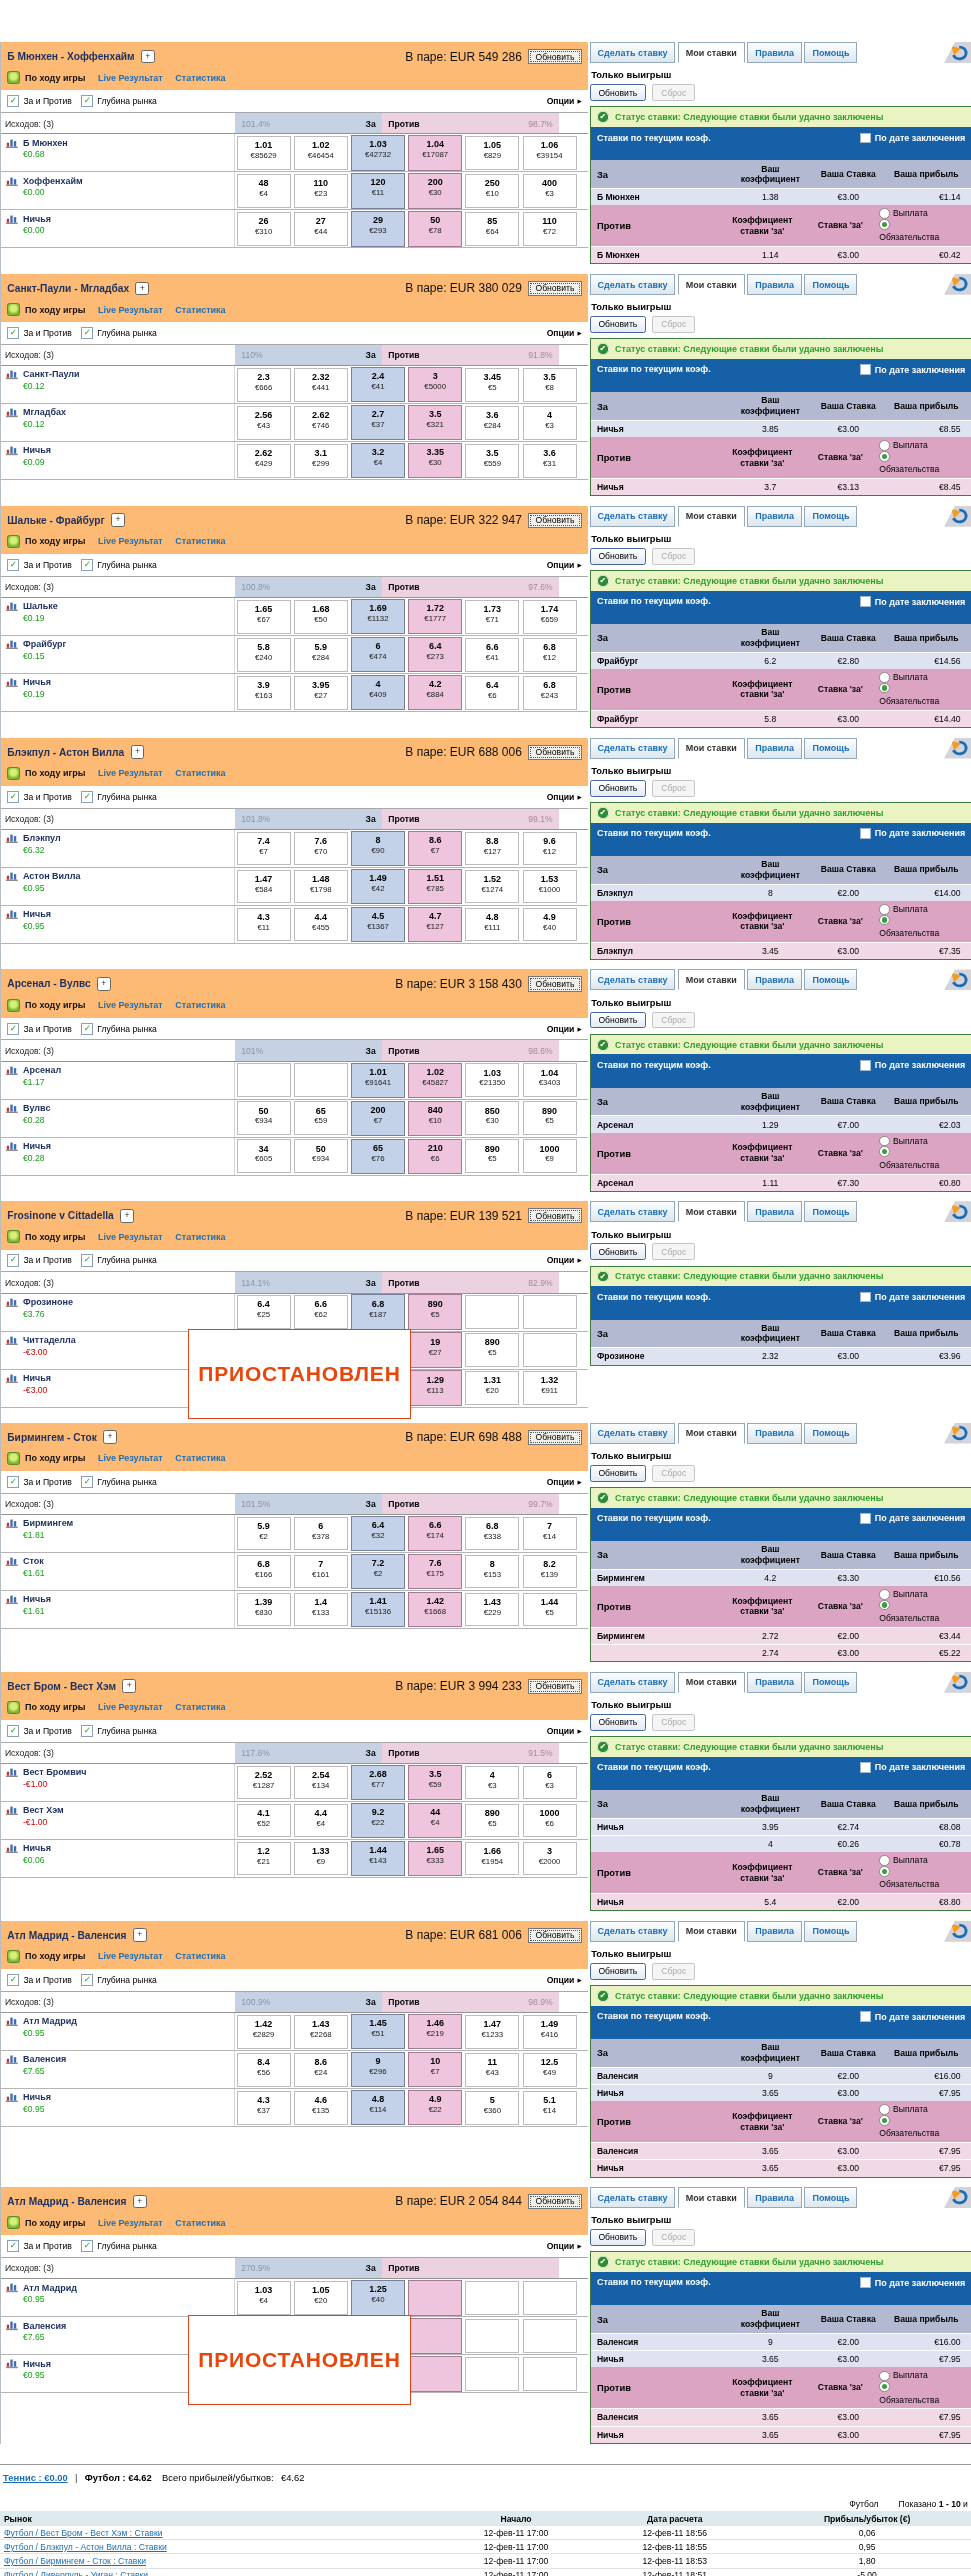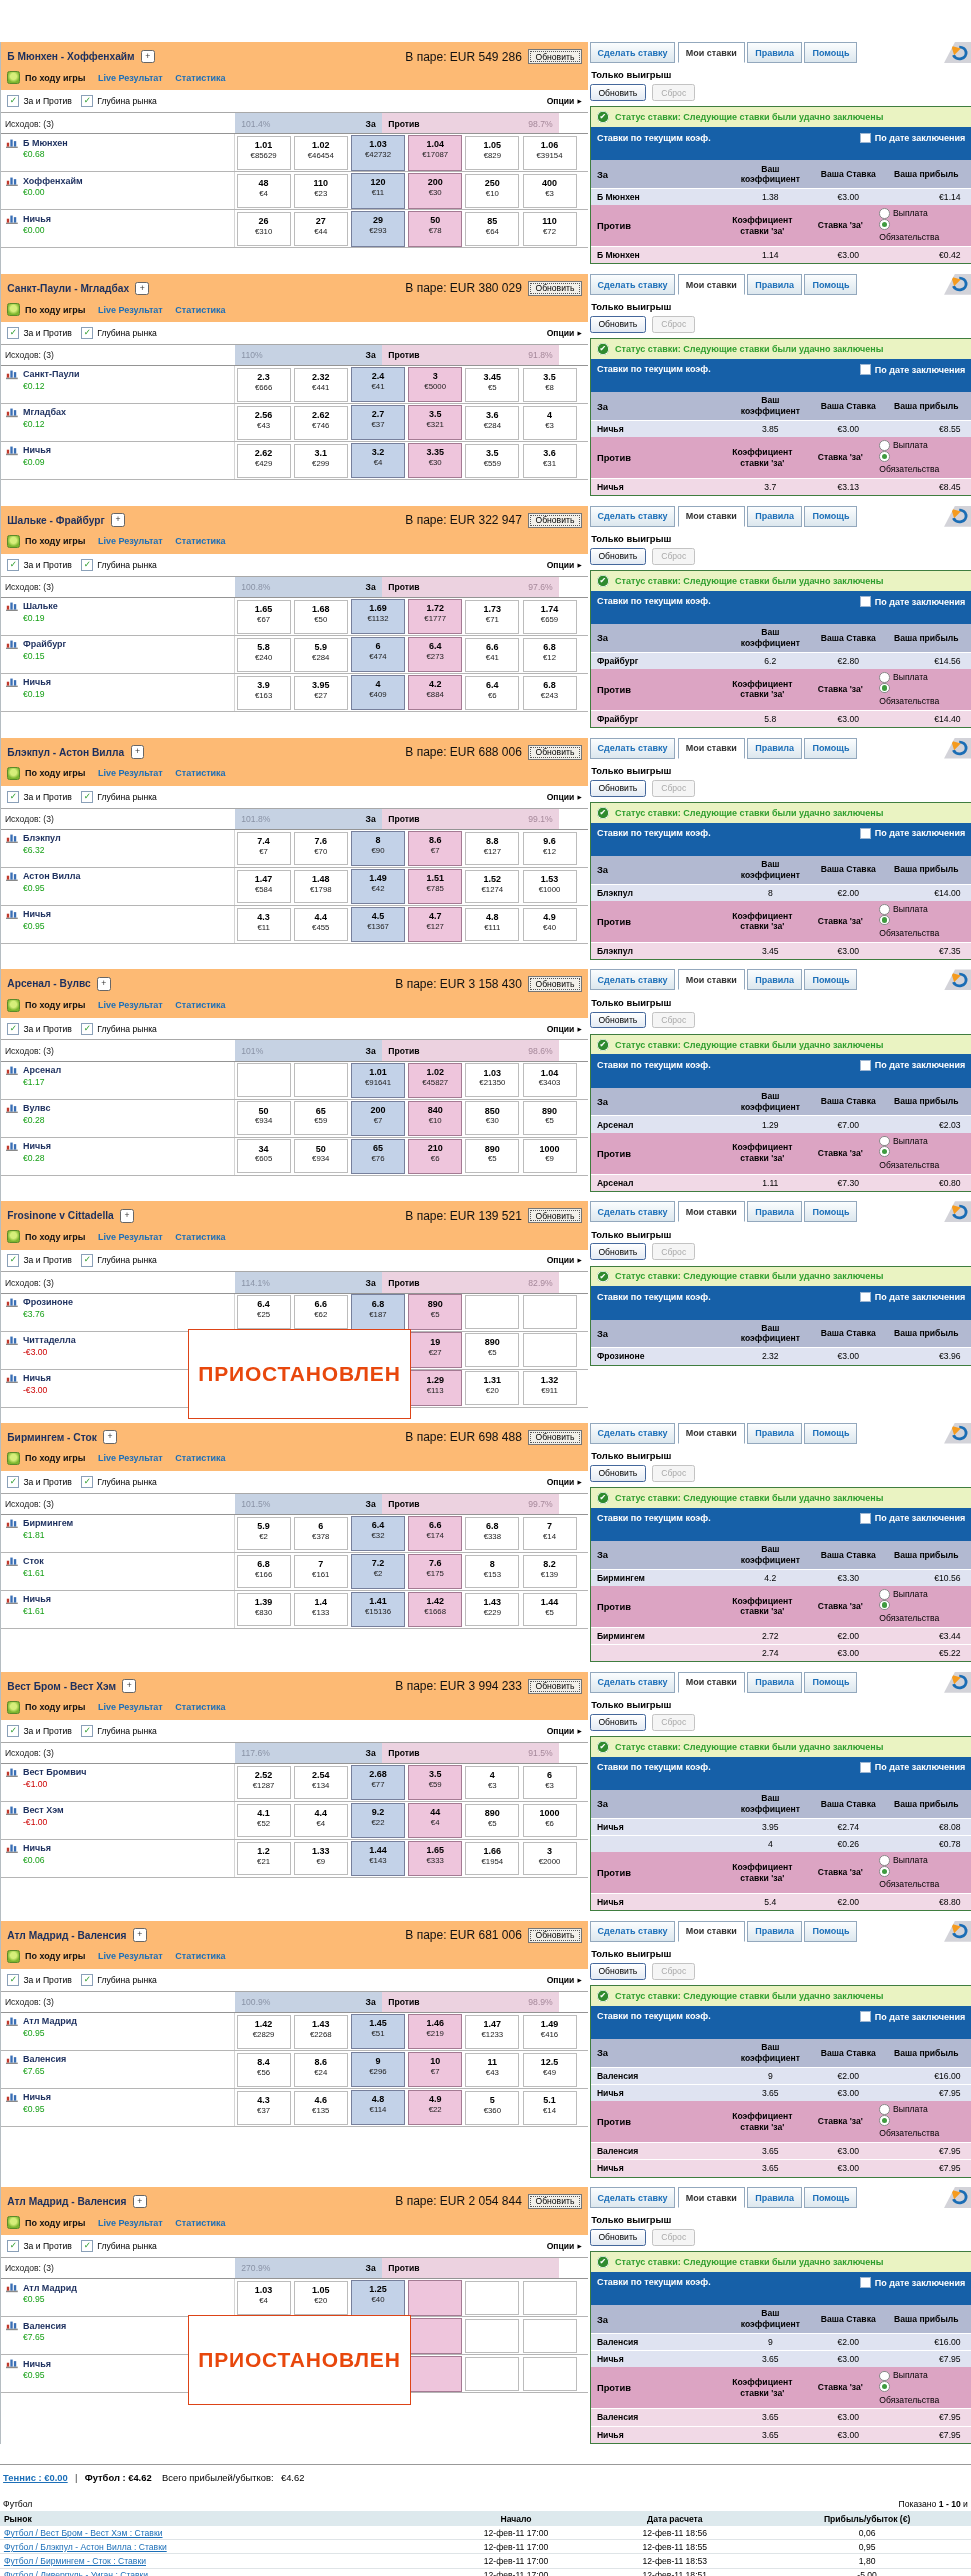--- a/index.html
+++ b/index.html
@@ -79,21 +79,21 @@
   .br-coef{width:78px;text-align:center;}
   .br-stake{width:78px;text-align:center;}
   .br-profit{width:78px;text-align:right;padding-right:4.7px;box-sizing:border-box;}
   
   .bottom{margin-top:20.4px;}
   .summary{border-top:0.8px solid #999;padding:7px 3.1px 3.1px 3.1px;font-size:9.4px;}
   .summary .tennis{color:#1c6fb8;font-weight:bold;text-decoration:underline;cursor:pointer;}
   .summary .sep{margin:0 4.7px;color:#333;}
   .summary .football{font-weight:bold;margin-right:7.8px;}
   .summary .total-label{margin-right:4.7px;}
-  .list-head{display:flex;justify-content:space-between;padding:12.6px 3.1px 2.4px 3.1px;gap:20px;}
+  .list-head{display:flex;justify-content:flex-end;padding:12.6px 3.1px 2.4px 3.1px;gap:20px;}
   table.results{width:100%;border-collapse:collapse;font-size:8.6px;}
   table.results th{background:#dde9ed;font-weight:bold;padding:2.4px 3.9px;text-align:left;}
   table.results th.c,table.results td.c{text-align:center;}
   table.results th.th-start{width:133px;}
   table.results th.th-settle{width:169px;}
   table.results th.th-pl{width:200px;margin-top:28px;}
   table.results td{padding:1.6px 3.9px;border-bottom:0.8px solid #dfe4e7;}
   table.results td a{color:#1c6fb8;text-decoration:underline;cursor:pointer;}
 </style>
 </head>

